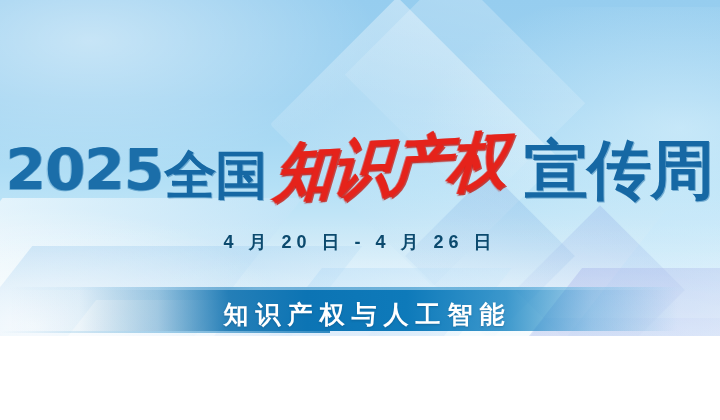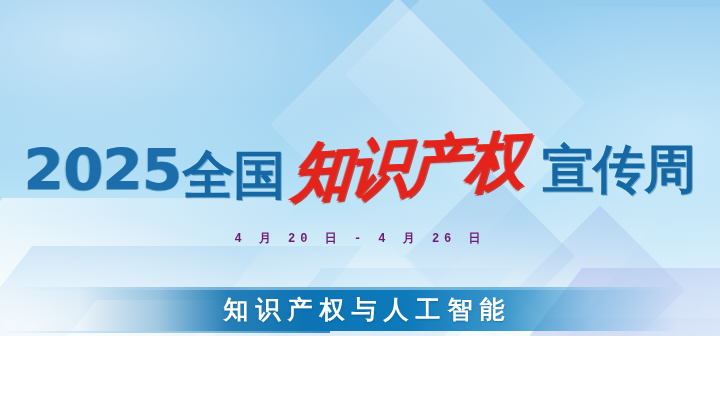--- a/index.html
+++ b/index.html
@@ -137,51 +137,51 @@
     color:#e5231b;
     font-family:"DejaVu Serif","Liberation Serif",serif;
     font-style:italic;
     margin:0 4px 0 8px;
     letter-spacing:-2px;
     transform:rotate(-3.2deg) skewX(-7deg) scaleY(1.06);
     text-shadow:1.5px 1.5px 0 rgba(200,24,16,.75),-1px 0 0 rgba(229,35,27,.6),0 2px 1px rgba(180,20,14,.35);
     position:relative;top:-3px;
   }
   .t-week{
-    font-size:52px;font-weight:bold;
+    font-size:64px;font-weight:bold;
     color:#1668a4;
     margin-left:14px;
     letter-spacing:-1px;
     text-shadow:1px 1px 0 rgba(22,104,164,.45);
   }
 
   
   .date-line{
     position:absolute;left:0;right:0;top:230px;
     text-align:center;
-    font-size:12px;font-weight:bold;
-    color:#701a75;
+    font-size:18px;font-weight:bold;
+    color:#0c4a6e;
     letter-spacing:5px;
-    font-family:Liberation Mono, monospace;
+    font-family:Liberation Sans, sans-serif;
   }
 
   
   .sub-bar{
     position:absolute;left:8px;right:0;top:287px;height:44px;
     background:linear-gradient(90deg,
         rgba(11,111,174,0) 0%,
         rgba(11,111,174,.05) 10%,
         rgba(11,111,174,.35) 21%,
         rgba(11,111,174,.88) 31%,
         rgba(12,116,180,1) 42%,
         rgba(14,122,186,1) 56%,
         rgba(23,132,194,.82) 70%,
         rgba(40,148,205,.34) 82%,
         rgba(60,165,215,0) 94%);
-    display:flex;align-items:center;justify-content:center;
+    display:flex;align-items:flex-end;justify-content:center;
   }
   .sub-bar-hi{
     position:absolute;left:0;right:0;top:0;height:3px;
     background:linear-gradient(90deg,rgba(255,255,255,0),rgba(190,226,248,.55) 35%,rgba(200,232,250,.5) 60%,rgba(255,255,255,0));
   }
   .sub-text{
     position:relative;
     font-size:25px;font-weight:bold;
     color:#ffffff;
     letter-spacing:7px;

